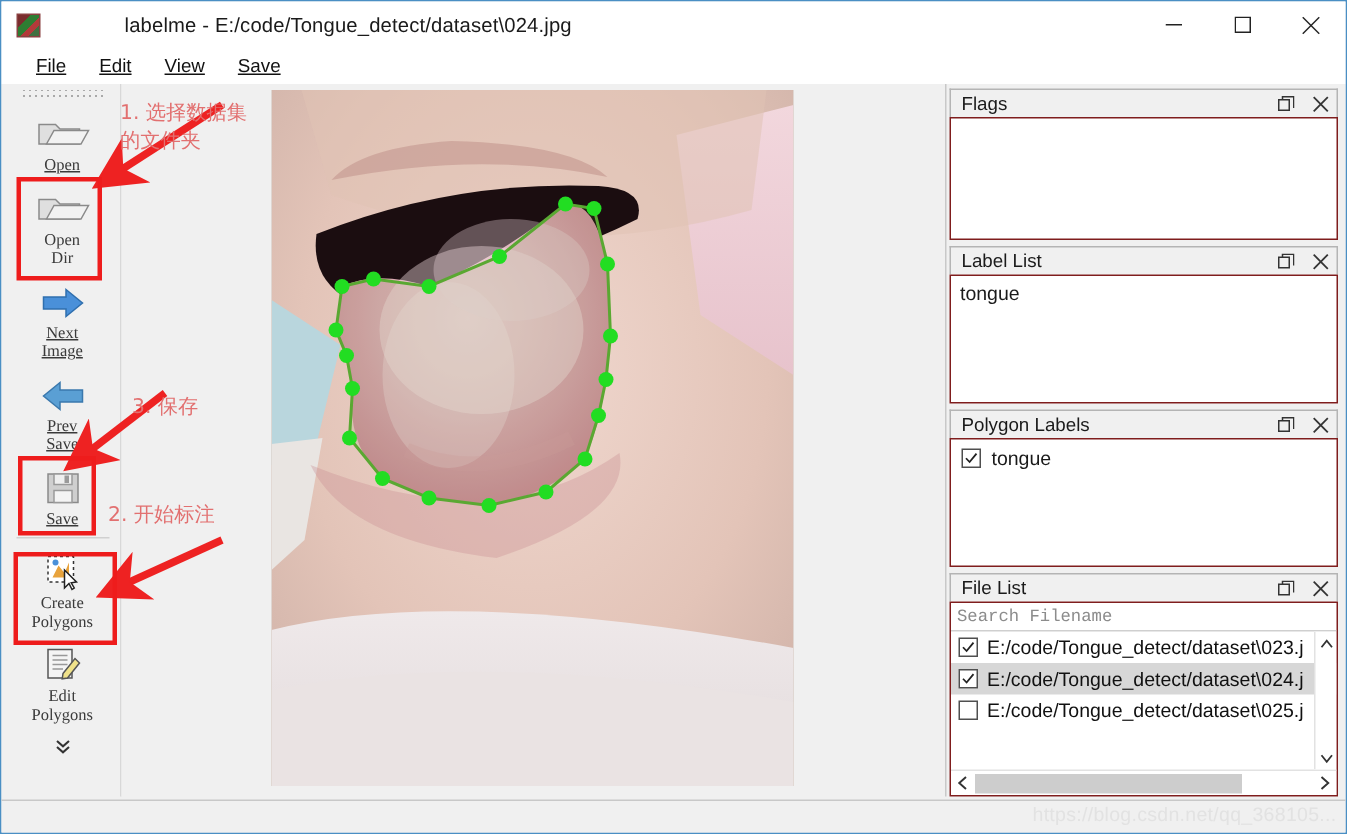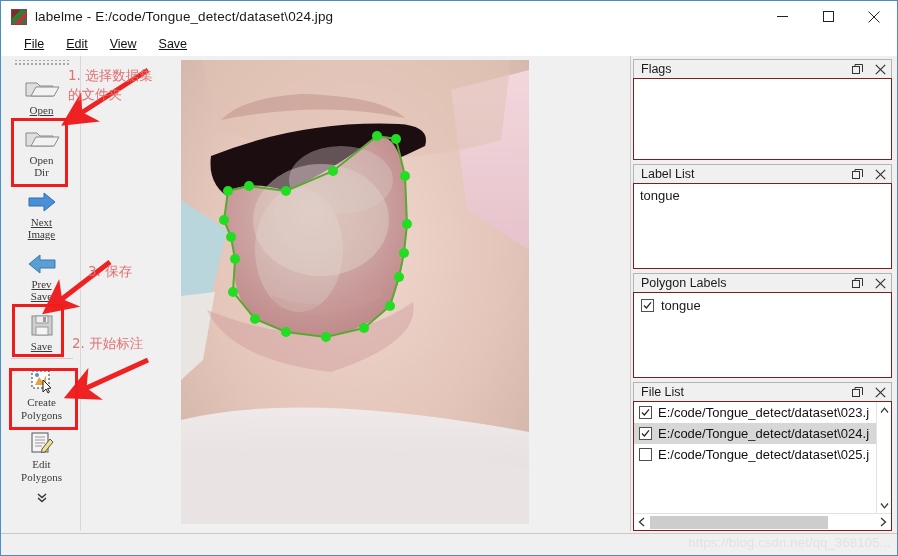--- a/index.html
+++ b/index.html
@@ -19,20 +19,21 @@
     border:1px solid #4a8fc4;
     display:flex; flex-direction:column;
   }
 
   
   #titlebar {
     height:31px; min-height:31px;
     background:#ffffff;
     display:flex; align-items:center;
     position:relative;
+    gap:48px;
   }
   #app-icon {
     width:16px; height:16px; margin-left:10px; margin-right:8px;
     background:
       linear-gradient(135deg,#7a2d2d 0%,#7a2d2d 30%,#2e7d32 30%,#2e7d32 55%,#b23a3a 55%,#b23a3a 75%,#3f6f3f 75%);
     border:1px solid #8a4040;
     flex:0 0 auto;
   }
   #title-text {
     font-size:13.5px; color:#1a1a1a; letter-spacing:0.1px;
@@ -533,20 +534,23 @@
             <div class="pbtn">
               <svg width="11" height="11" viewBox="0 0 11 11">
                   <line x1="0.8" y1="0.8" x2="10.2" y2="10.2" stroke="#333" stroke-width="1.2"></line>
                   <line x1="10.2" y1="0.8" x2="0.8" y2="10.2" stroke="#333" stroke-width="1.2"></line>
                 </svg>
             </div>
           </div>
         </div>
         <div class="panel-body" id="filelist-body">
 
+          <div id="search-box">
+            <span>Search Filename</span>
+          </div>
 
           <div id="files">
             <div class="file-row">
               <span class="cbox">
                 <svg width="9" height="9" viewBox="0 0 9 9">
                     <path d="M1 4.5 L3.4 7 L8 1.4" fill="none" stroke="#222" stroke-width="1.2"></path>
                   </svg>
               </span>
               <span>E:/code/Tongue_detect/dataset\023.j</span>
             </div>
@@ -614,16 +618,16 @@
 
   <line x1="110" y1="262" x2="58" y2="302" stroke="#ee2222" stroke-width="5" marker-end="url(#ah)"></line>
 
   <line x1="148" y1="360" x2="82" y2="390" stroke="#ee2222" stroke-width="5" marker-end="url(#ah)"></line>
 </svg>
 
 <div class="redbox" style="left:11px; top:118px; width:57px; height:69px;"></div>
 <div class="redbox" style="left:12px; top:304px; width:52px; height:53px;"></div>
 <div class="redbox" style="left:9px; top:368px; width:69px; height:62px;"></div>
 
-<div class="anno-text" style="left:68px; top:66px;">1. 选择数据集
+<div class="anno-text" style="left:80px; top:66px;">1. 选择数据集
 的文件夹</div>
 <div class="anno-text" style="left:88px; top:262px;">3. 保存</div>
 <div class="anno-text" style="left:72px; top:334px;">2. 开始标注</div>
 
 </body></html>

